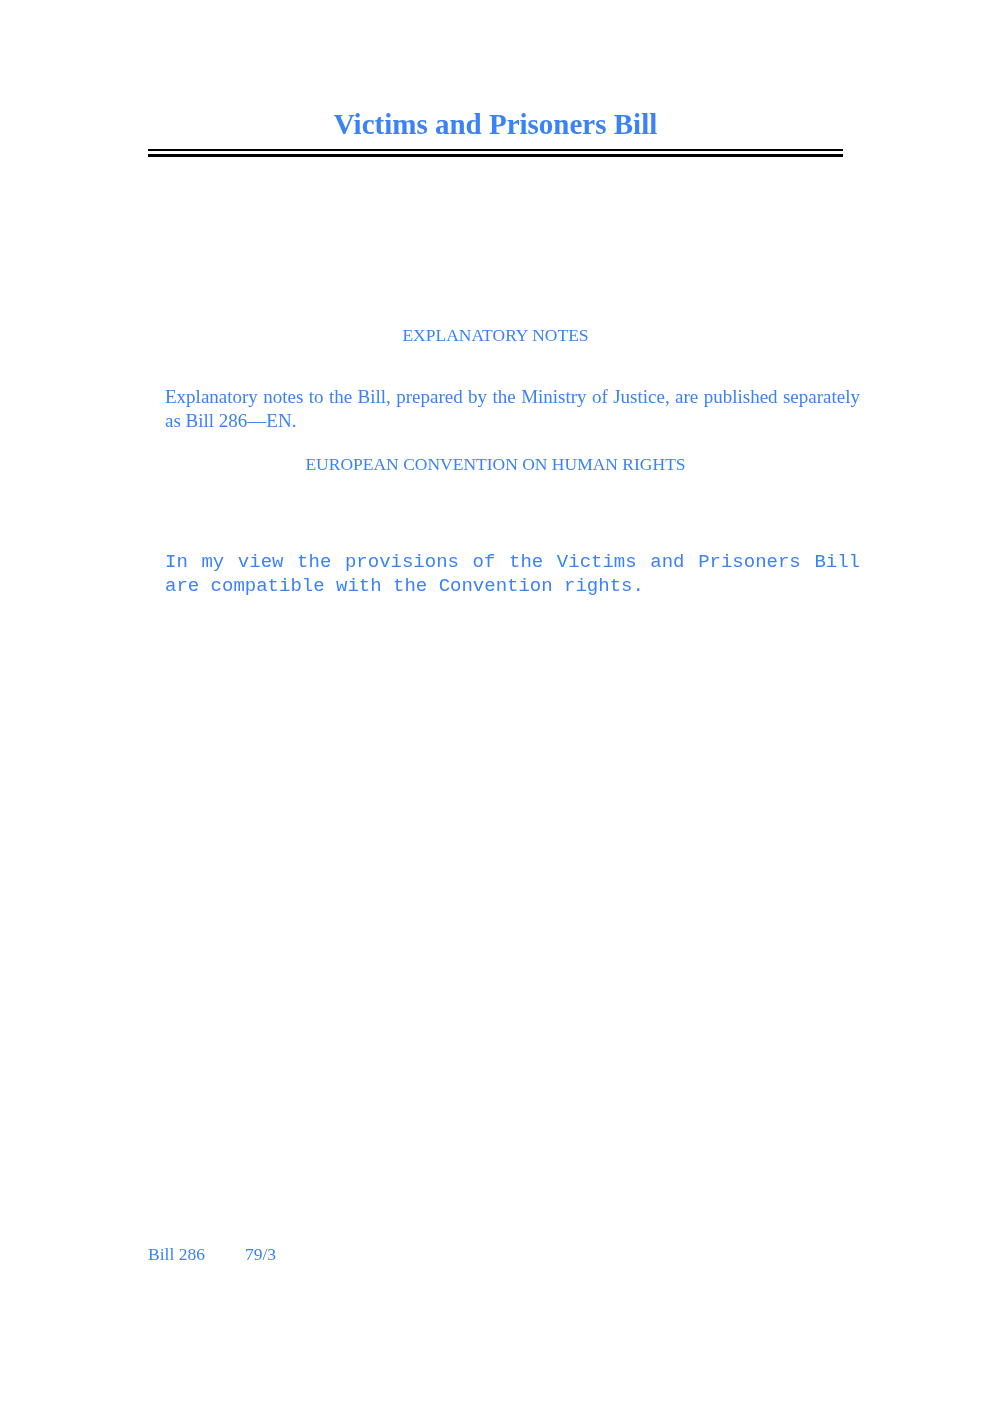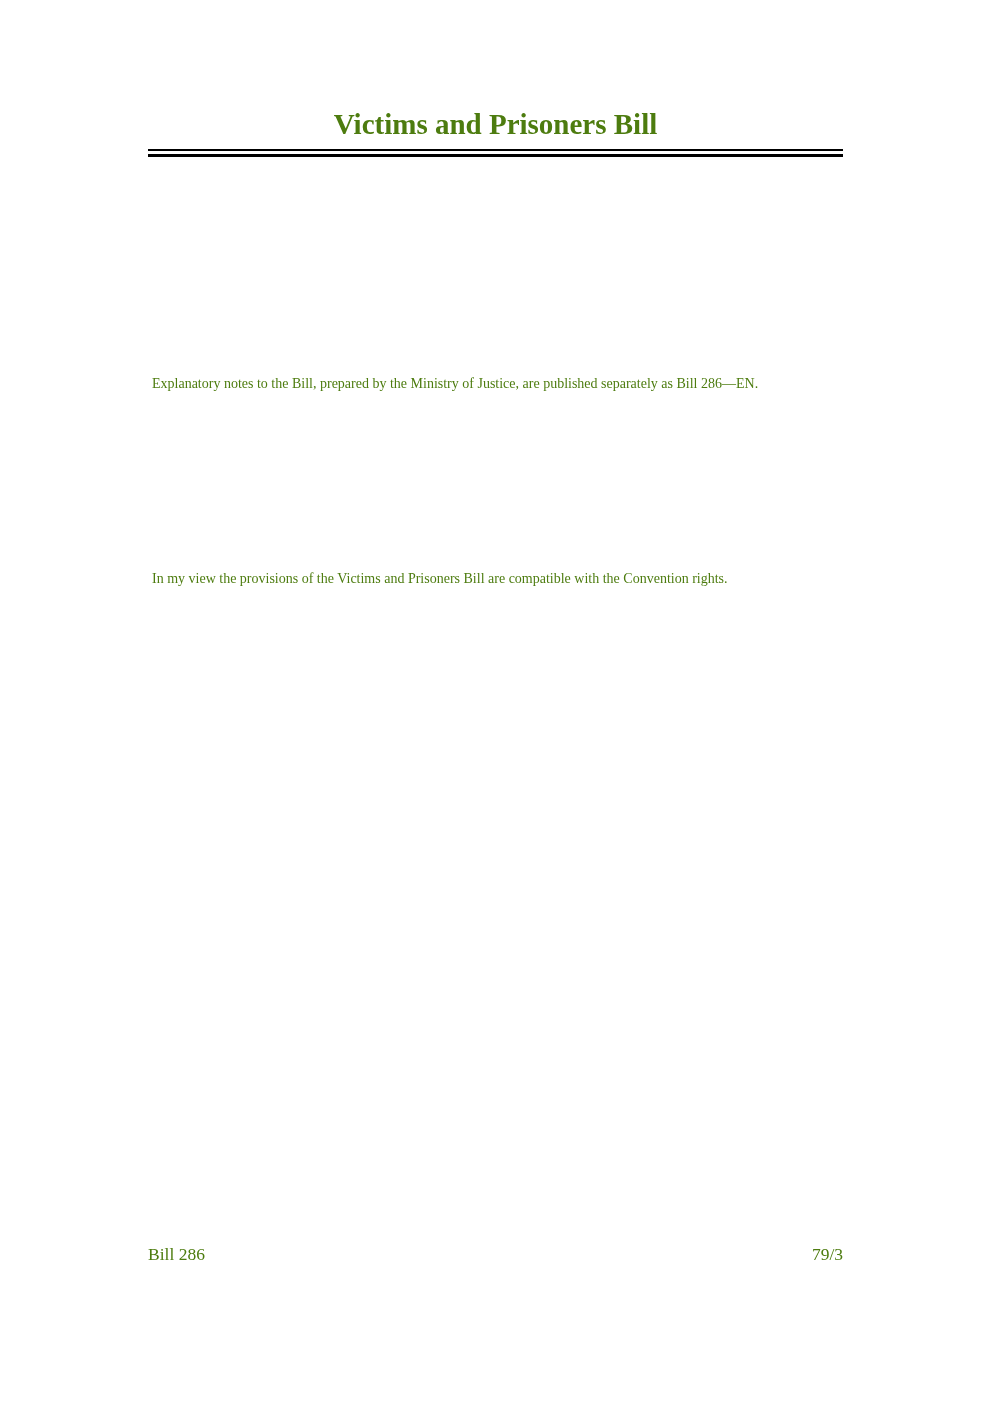--- a/index.html
+++ b/index.html
@@ -6,21 +6,21 @@
     margin: 0;
     padding: 0;
     background: #ffffff;
   }
   .page {
     position: relative;
     width: 991px;
     height: 1401px;
     background: #ffffff;
     font-family: "Liberation Serif", serif;
-    color: #4d7c0f;
+    color: #3b82f6;
     overflow: hidden;
   }
   .title {
     position: absolute;
     top: 104px;
     left: 148px;
     width: 695px;
     margin: 0;
     text-align: center;
     font-size: 29px;
@@ -44,51 +44,54 @@
     text-align: center;
     font-size: 17.5px;
     line-height: 20px;
   }
   .heading-1 { top: 325px; }
   .heading-2 { top: 454px; }
   .para {
     position: absolute;
     left: 148px;
     width: 695px;
-    margin: 4px;
+    margin: 17px;
     text-align: justify;
-    font-size: 14px;
+    font-size: 19px;
     line-height: 23.5px;
   }
   .para-1 { top: 368px; }
   .para-2 { top: 498px; }
-  .para-3 { top: 563px; }
+  .para-3 { top: 534px; font-family: Liberation Mono, monospace; }
   .footer {
     position: absolute;
     top: 1243px;
     left: 148px;
     width: 695px;
     display: flex;
-    justify-content: space-between;
+    justify-content: flex-start;
     font-size: 17.5px;
     line-height: 23px;
+    gap: 40px;
   }
 </style>
 </head>
 <body>
 
 <div class="page">
 
   <h1 class="title">Victims and Prisoners Bill</h1>
 
   <div class="double-rule"></div>
 
+  <div class="heading heading-1">EXPLANATORY NOTES</div>
 
   <p class="para para-1">Explanatory notes to the Bill, prepared by the Ministry of Justice, are published separately as Bill 286—EN.</p>
 
+  <div class="heading heading-2">EUROPEAN CONVENTION ON HUMAN RIGHTS</div>
 
 
   <p class="para para-3">In my view the provisions of the Victims and Prisoners Bill are compatible with the Convention rights.</p>
 
   <footer class="footer">
     <span>Bill 286</span>
     <span>79/3</span>
   </footer>
 
 </div>

